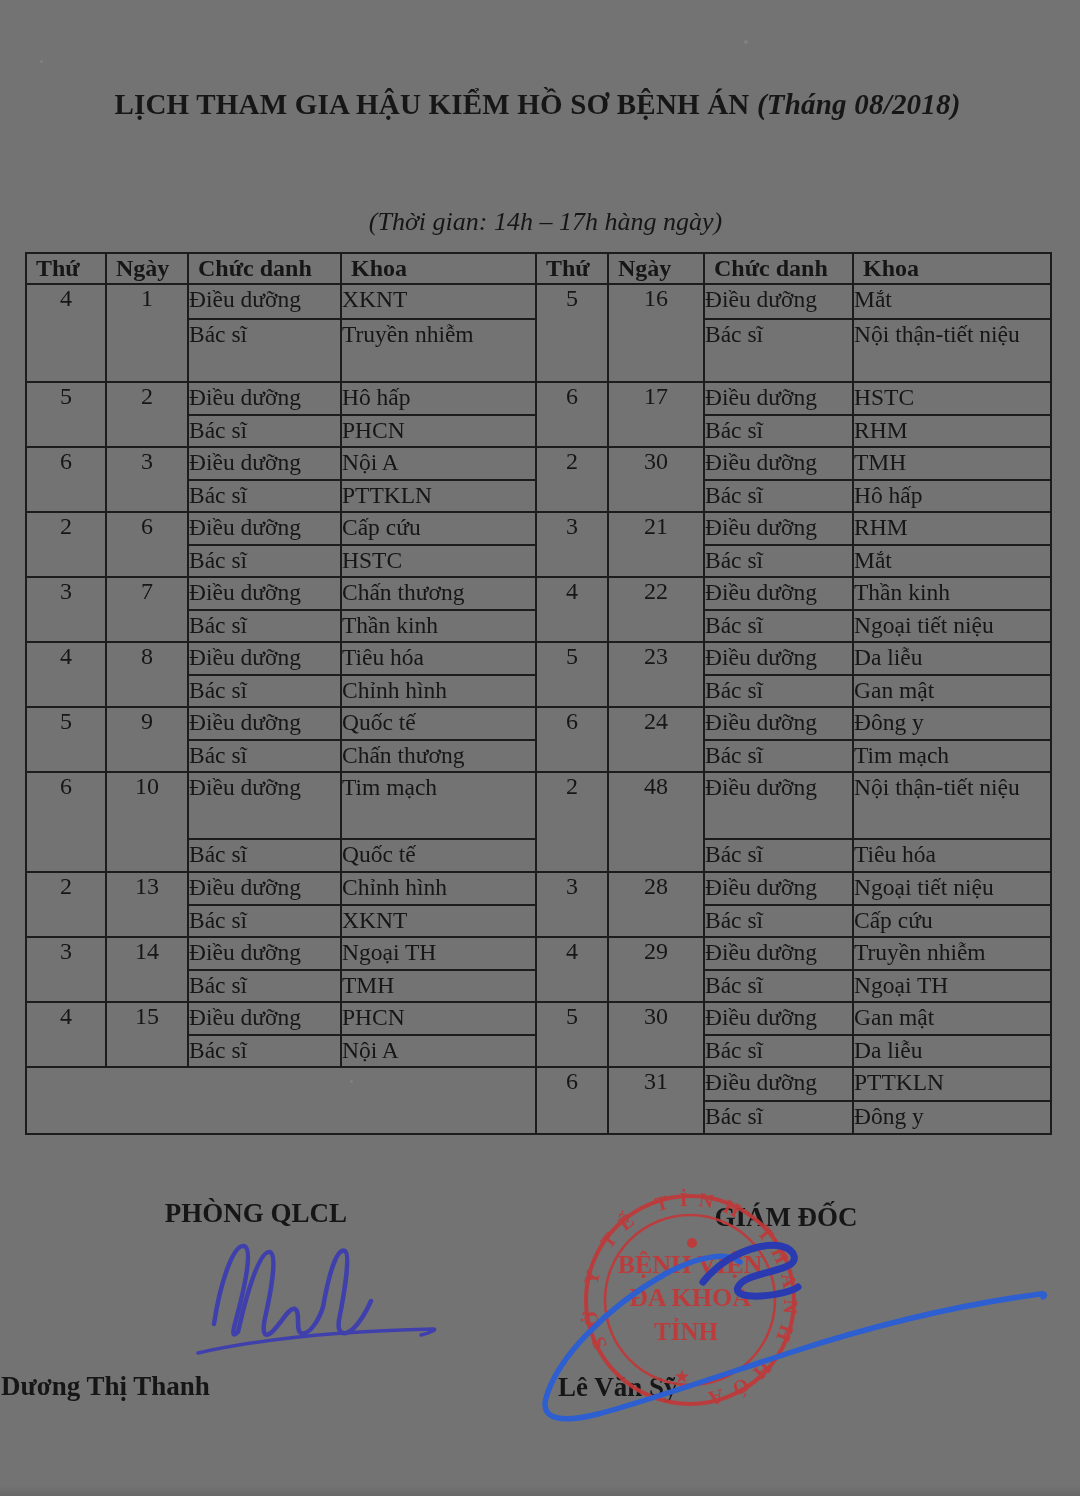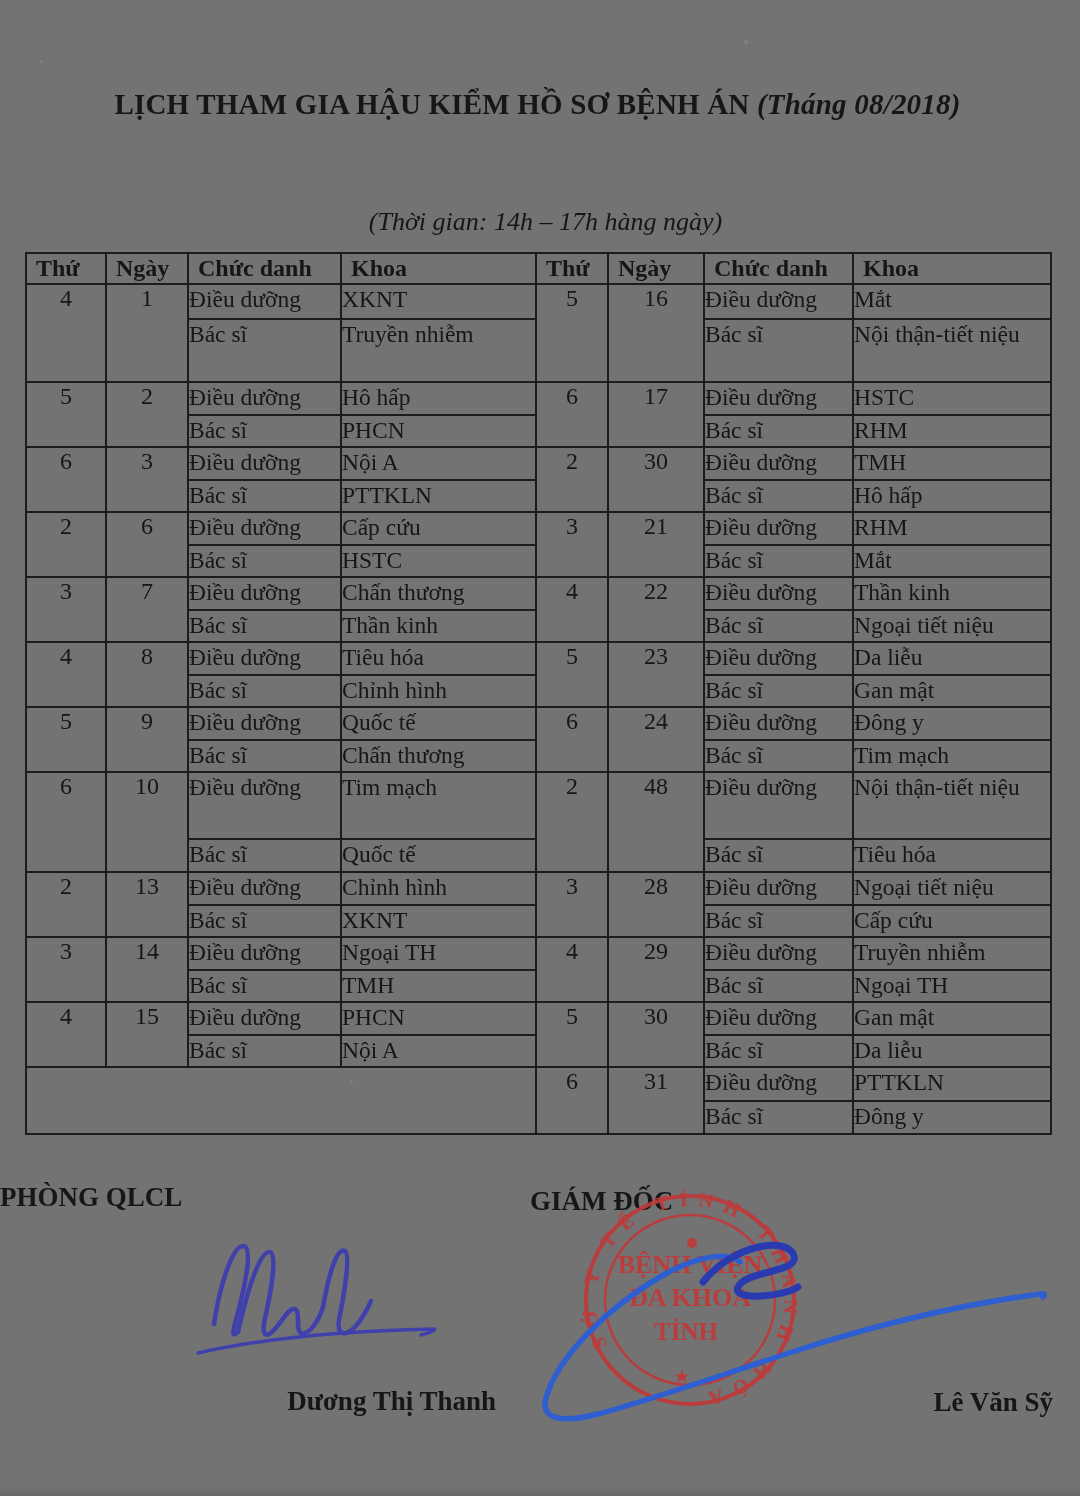--- a/index.html
+++ b/index.html
@@ -64,28 +64,28 @@
     padding-top:2px;font-size:24px;
   }
   td.cell-role,td.cell-dept{
     text-align:left;vertical-align:top;
     padding:1px 10px 1px 9px;line-height:29px;
   }
   td.ghost{border:none;background:transparent;}
 
   
   .sig-title{
-    position:absolute;width:480px;
-    font-size:27px;font-weight:bold;margin:0;
+    position:absolute;width:480px;text-align:center;
+    font-size:27px;font-weight:bold;margin:16px;
   }
   .sig-title.left{left:0;top:1182px;}
   .sig-title.right{left:530px;top:1186px;}
   .sig-name{
-    position:absolute;width:480px;text-align:right;
-    font-size:27px;font-weight:bold;margin:16px;
+    position:absolute;width:480px;text-align:left;
+    font-size:27px;font-weight:bold;margin:1px;
   }
   .sig-name.left{left:0;top:1370px;}
   .sig-name.right{left:557px;top:1371px;}
 
   svg.footer-art{position:absolute;left:0;top:1150px;pointer-events:none;}
 
   .stamp-circle{fill:none;stroke:var(--stamp-red);}
   .stamp-text{fill:var(--stamp-red);font-family:"Liberation Serif","DejaVu Serif",serif;font-weight:bold;}
   .stamp-ring{font-size:20px;letter-spacing:4px;}
   .stamp-center-1,.stamp-center-2{font-size:26px;}

